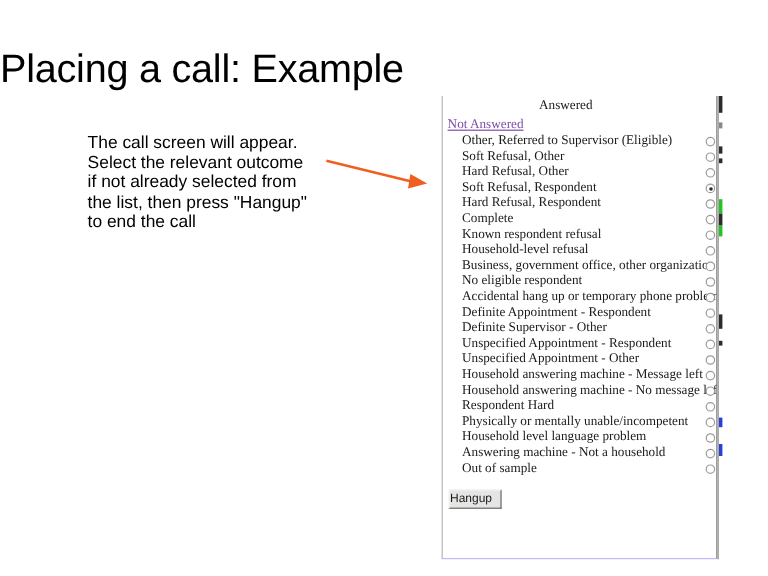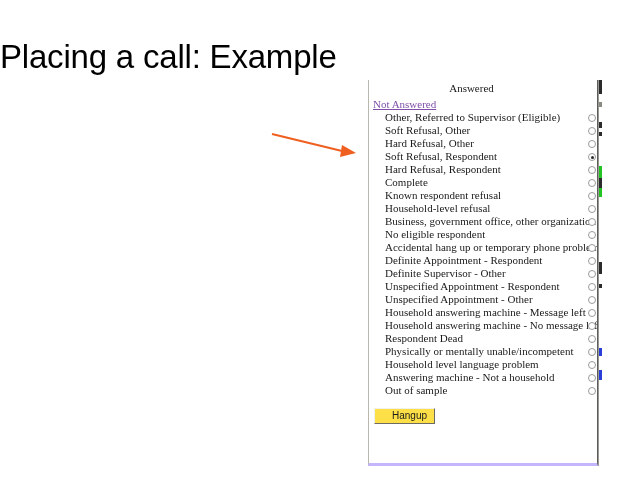--- a/index.html
+++ b/index.html
@@ -57,21 +57,21 @@
   
   #call-screen {
     position: absolute;
     left: 368px;
     top: 80px;
     width: 230px;
     height: 386px;
     background: #ffffff;
     border-left: 1px solid #b8b8b0;
     border-right: 1px solid #5c5c5c;
-    border-bottom: 3px solid #c4b5fd;
+    border-bottom: 1px solid #c4b5fd;
     box-sizing: border-box;
     font-family: "Liberation Serif", serif;
     overflow: hidden;
   }
 
   
   #window-sliver {
     position: absolute;
     left: 598px;
     top: 80px;
@@ -150,25 +150,25 @@
     width: 3px;
     height: 3px;
     border-radius: 50%;
     background: #2b2b2b;
   }
 
   #hangup-button {
     position: absolute;
     left: 5px;
     top: 0px;
-    padding: 1px 7px 2px 17px;
+    padding: 1px 7px 2px 0;
     font-family: "Liberation Sans", sans-serif;
     font-size: 10px;
     color: #1a1a1a;
-    background: #fde047;
+    background: #e5e5e5;
     border-top: 1px solid #f3f1ec;
     border-left: 1px solid #f3f1ec;
     border-right: 1px solid #6e6a63;
     border-bottom: 1px solid #6e6a63;
     cursor: pointer;
   }
   #hangup-wrap {
     position: absolute;
     left: 0;
     top: 328px;
@@ -176,20 +176,27 @@
     height: 20px;
   }
 </style>
 </head>
 <body>
 
 <div id="slide">
 
   <div id="slide-title">Placing a call: Example</div>
 
+  <div id="caption">
+    <span class="cap-line">The call screen will appear.</span>
+    <span class="cap-line">Select the relevant outcome</span>
+    <span class="cap-line">if not already selected from</span>
+    <span class="cap-line">the list, then press "Hangup"</span>
+    <span class="cap-line">to end the call</span>
+  </div>
 
   <svg id="arrow-annotation" viewBox="0 0 100 42">
     <line x1="8" y1="14" x2="78" y2="31" stroke="#ee5f20" stroke-width="2.2"></line>
     <polygon points="78,25 92,33 76,37" fill="#ee5f20"></polygon>
   </svg>
 
   <div id="call-screen">
 
     <div class="panel-heading">Answered</div>
 
@@ -258,21 +265,21 @@
         </div>
         <div class="outcome-row">
           <span class="outcome-label">Household answering machine - Message left</span>
           <span class="outcome-radio"></span>
         </div>
         <div class="outcome-row">
           <span class="outcome-label">Household answering machine - No message left</span>
           <span class="outcome-radio"></span>
         </div>
         <div class="outcome-row">
-          <span class="outcome-label">Respondent Dead</span>
+          <span class="outcome-label">Respondent Hard</span>
           <span class="outcome-radio"></span>
         </div>
         <div class="outcome-row">
           <span class="outcome-label">Physically or mentally unable/incompetent</span>
           <span class="outcome-radio"></span>
         </div>
         <div class="outcome-row">
           <span class="outcome-label">Household level language problem</span>
           <span class="outcome-radio"></span>
         </div>

